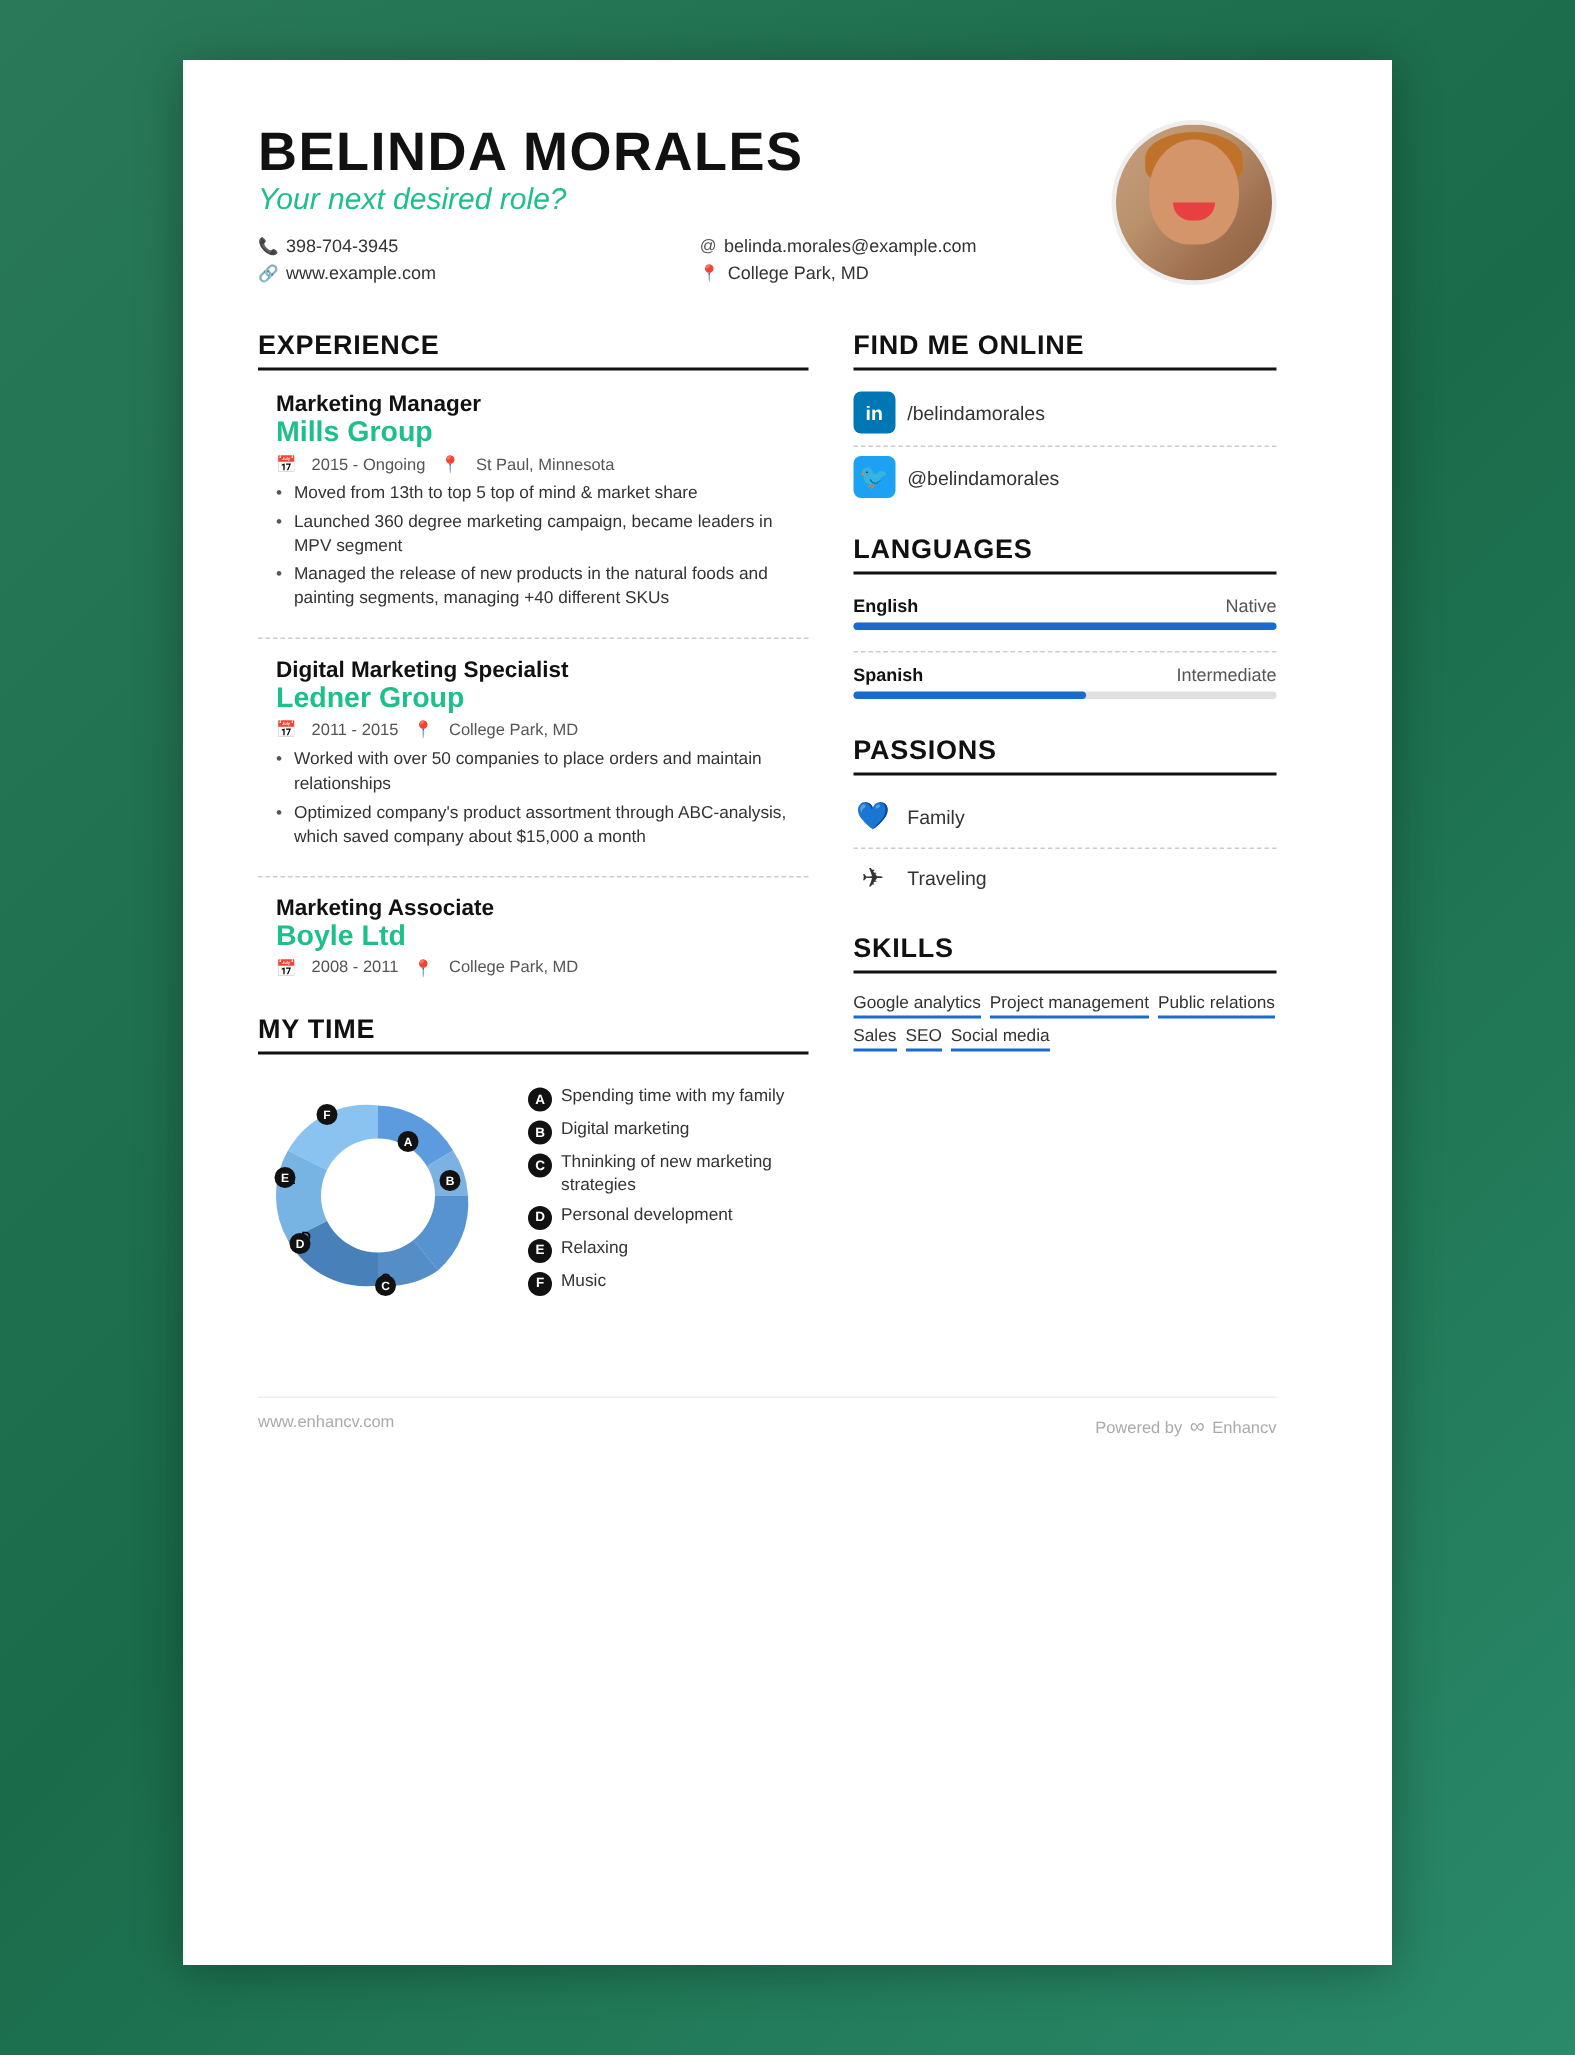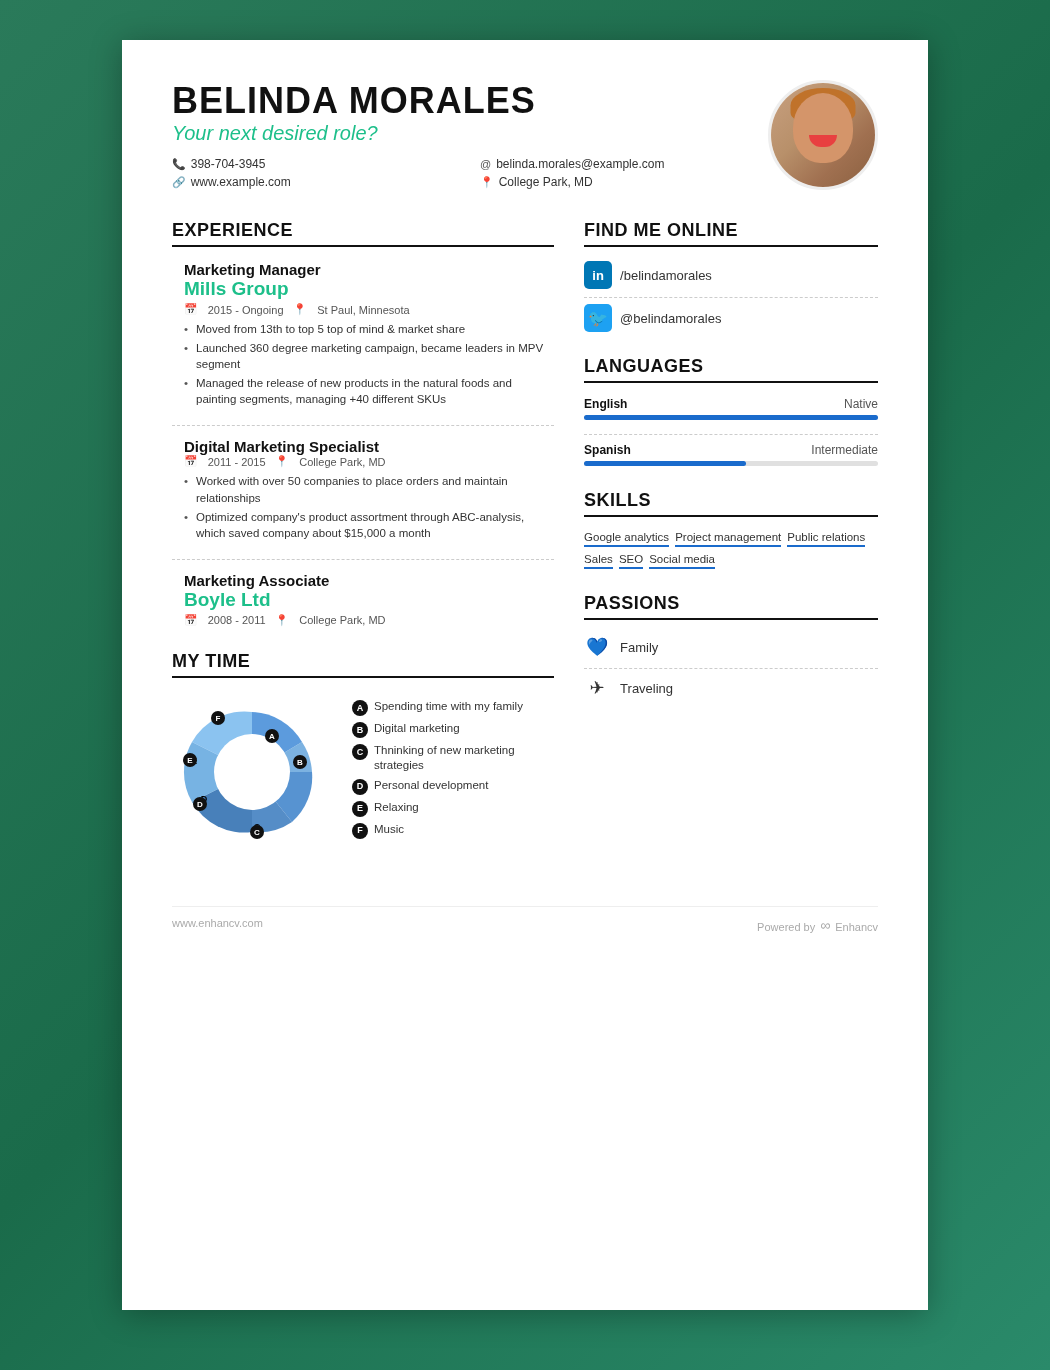--- a/index.html
+++ b/index.html
@@ -9,21 +9,21 @@
       display: flex;
       justify-content: center;
       align-items: flex-start;
       padding: 40px 20px;
       font-family: Arial, sans-serif;
     }
     .resume-paper {
       background: #fff;
       width: 806px;
       min-height: 1270px;
-      padding: 40px 50px 50px 50px;
+      padding: 40px 77px 50px 50px;
       box-shadow: 0 4px 30px rgba(0,0,0,0.3);
     }
     
     .header {
       display: flex;
       justify-content: space-between;
       align-items: flex-start;
       margin-bottom: 30px;
     }
     .header-left { flex: 1; }
@@ -364,20 +364,21 @@
             <li>Moved from 13th to top 5 top of mind &amp; market share</li>
             <li>Launched 360 degree marketing campaign, became leaders in MPV segment</li>
             <li>Managed the release of new products in the natural foods and painting segments, managing +40 different SKUs</li>
           </ul>
         </div>
 
         <hr class="exp-divider">
 
         <div class="exp-item">
           <div class="exp-title">Digital Marketing Specialist</div>
+          <div class="exp-company">Ledner Group</div>
           <div class="exp-meta">
             <span>📅</span>
             <span>2011 - 2015</span>
             <span>📍</span>
             <span>College Park, MD</span>
           </div>
           <ul class="exp-bullets">
             <li>Worked with over 50 companies to place orders and maintain relationships</li>
             <li>Optimized company's product assortment through ABC-analysis, which saved company about $15,000 a month</li>
           </ul>
@@ -503,44 +504,44 @@
             <span>Spanish</span>
             <span class="lang-level">Intermediate</span>
           </div>
           <div class="lang-bar-bg">
             <div class="lang-bar-fill" style="width:55%"></div>
           </div>
         </div>
       </div>
 
       <div class="section">
+        <div class="section-title">PASSIONS</div>
+        <div class="passion-item">
+          <div class="passion-icon">💙</div>
+          <span>Family</span>
+        </div>
+        <hr class="passion-divider">
+        <div class="passion-item">
+          <div class="passion-icon">✈</div>
+          <span>Traveling</span>
+        </div>
+      </div>
+
+      <div class="section">
         <div class="section-title">SKILLS</div>
         <div class="skills-grid">
           <span class="skill-tag">Google analytics</span>
           <span class="skill-tag">Project management</span>
           <span class="skill-tag">Public relations</span>
           <span class="skill-tag">Sales</span>
           <span class="skill-tag">SEO</span>
           <span class="skill-tag">Social media</span>
         </div>
       </div>
 
-      <div class="section">
-        <div class="section-title">PASSIONS</div>
-        <div class="passion-item">
-          <div class="passion-icon">💙</div>
-          <span>Family</span>
-        </div>
-        <hr class="passion-divider">
-        <div class="passion-item">
-          <div class="passion-icon">✈</div>
-          <span>Traveling</span>
-        </div>
-      </div>
-
     </div>
   </div>
 
   <div class="resume-footer">
     <span>www.enhancv.com</span>
     <div class="footer-powered">
       <span>Powered by</span>
       <span style="font-size:14px;">∞</span>
       <span>Enhancv</span>
     </div>

